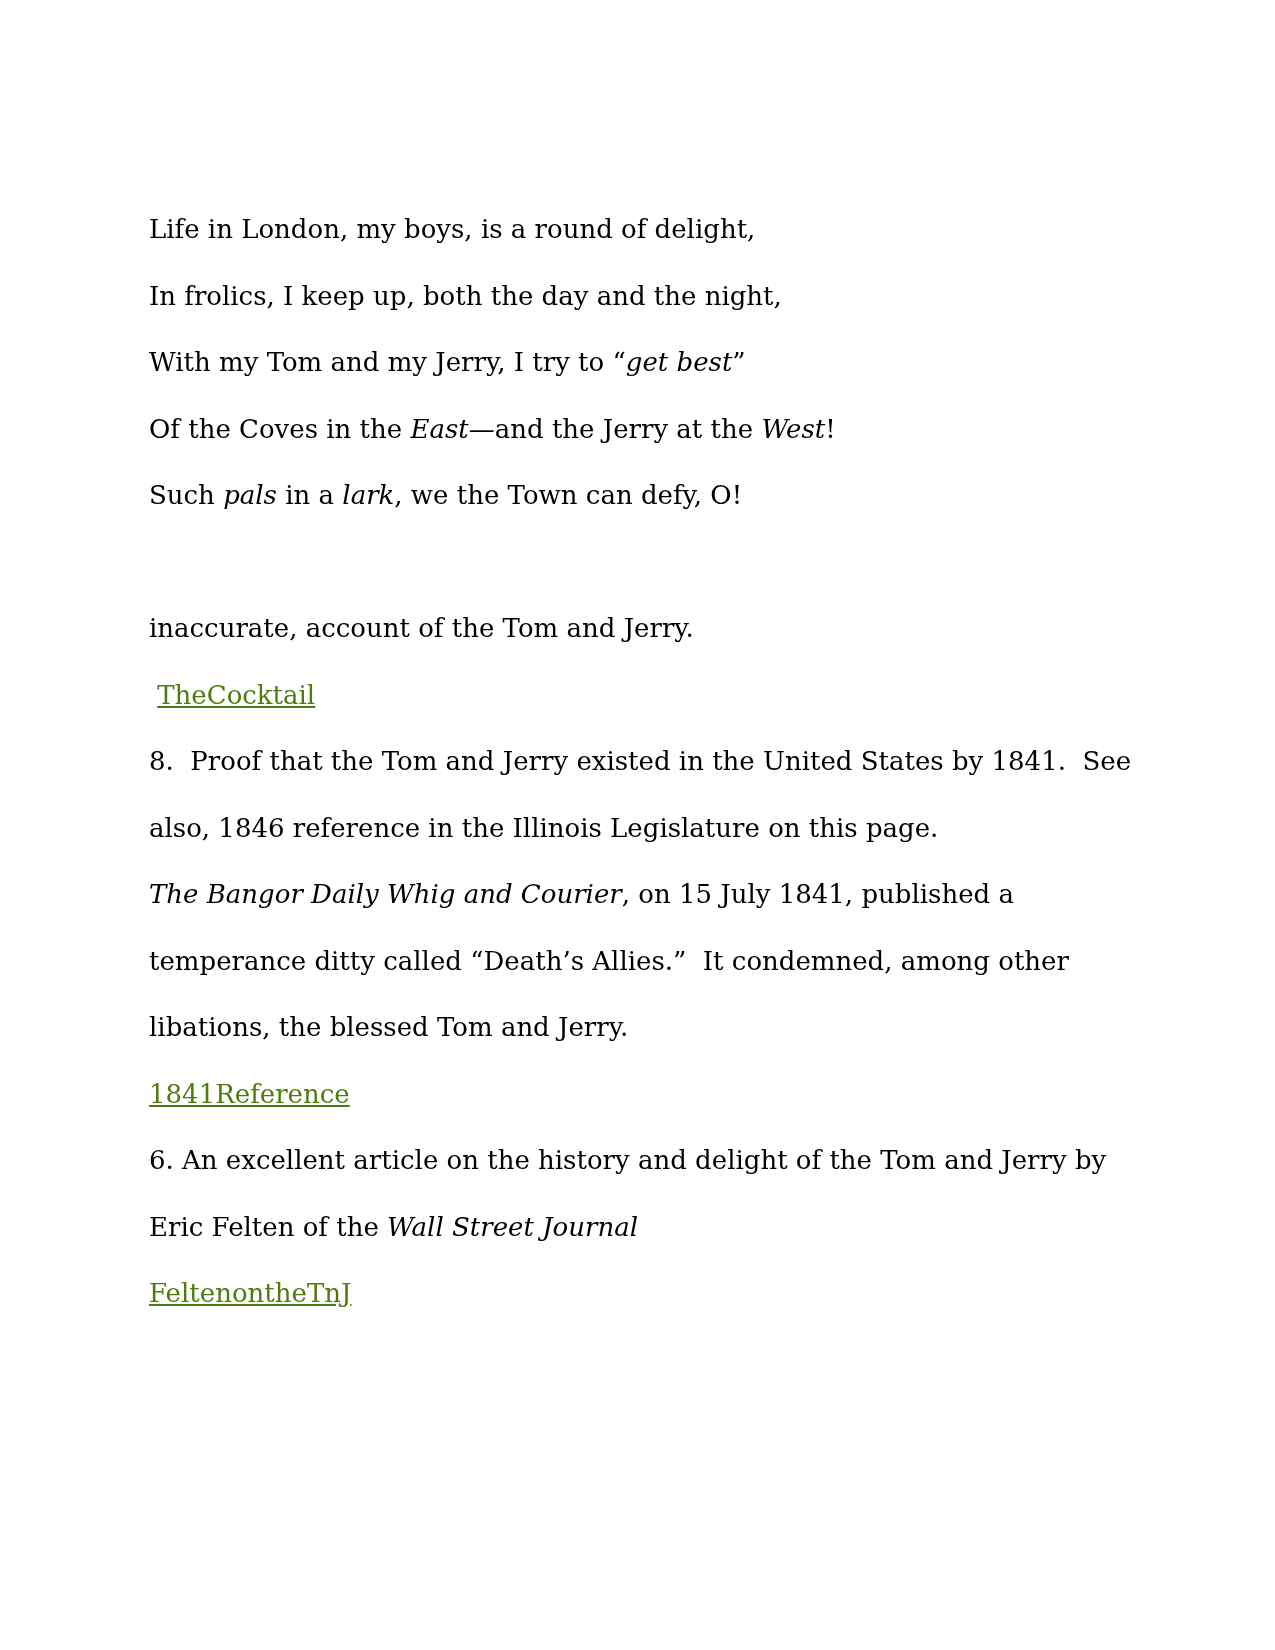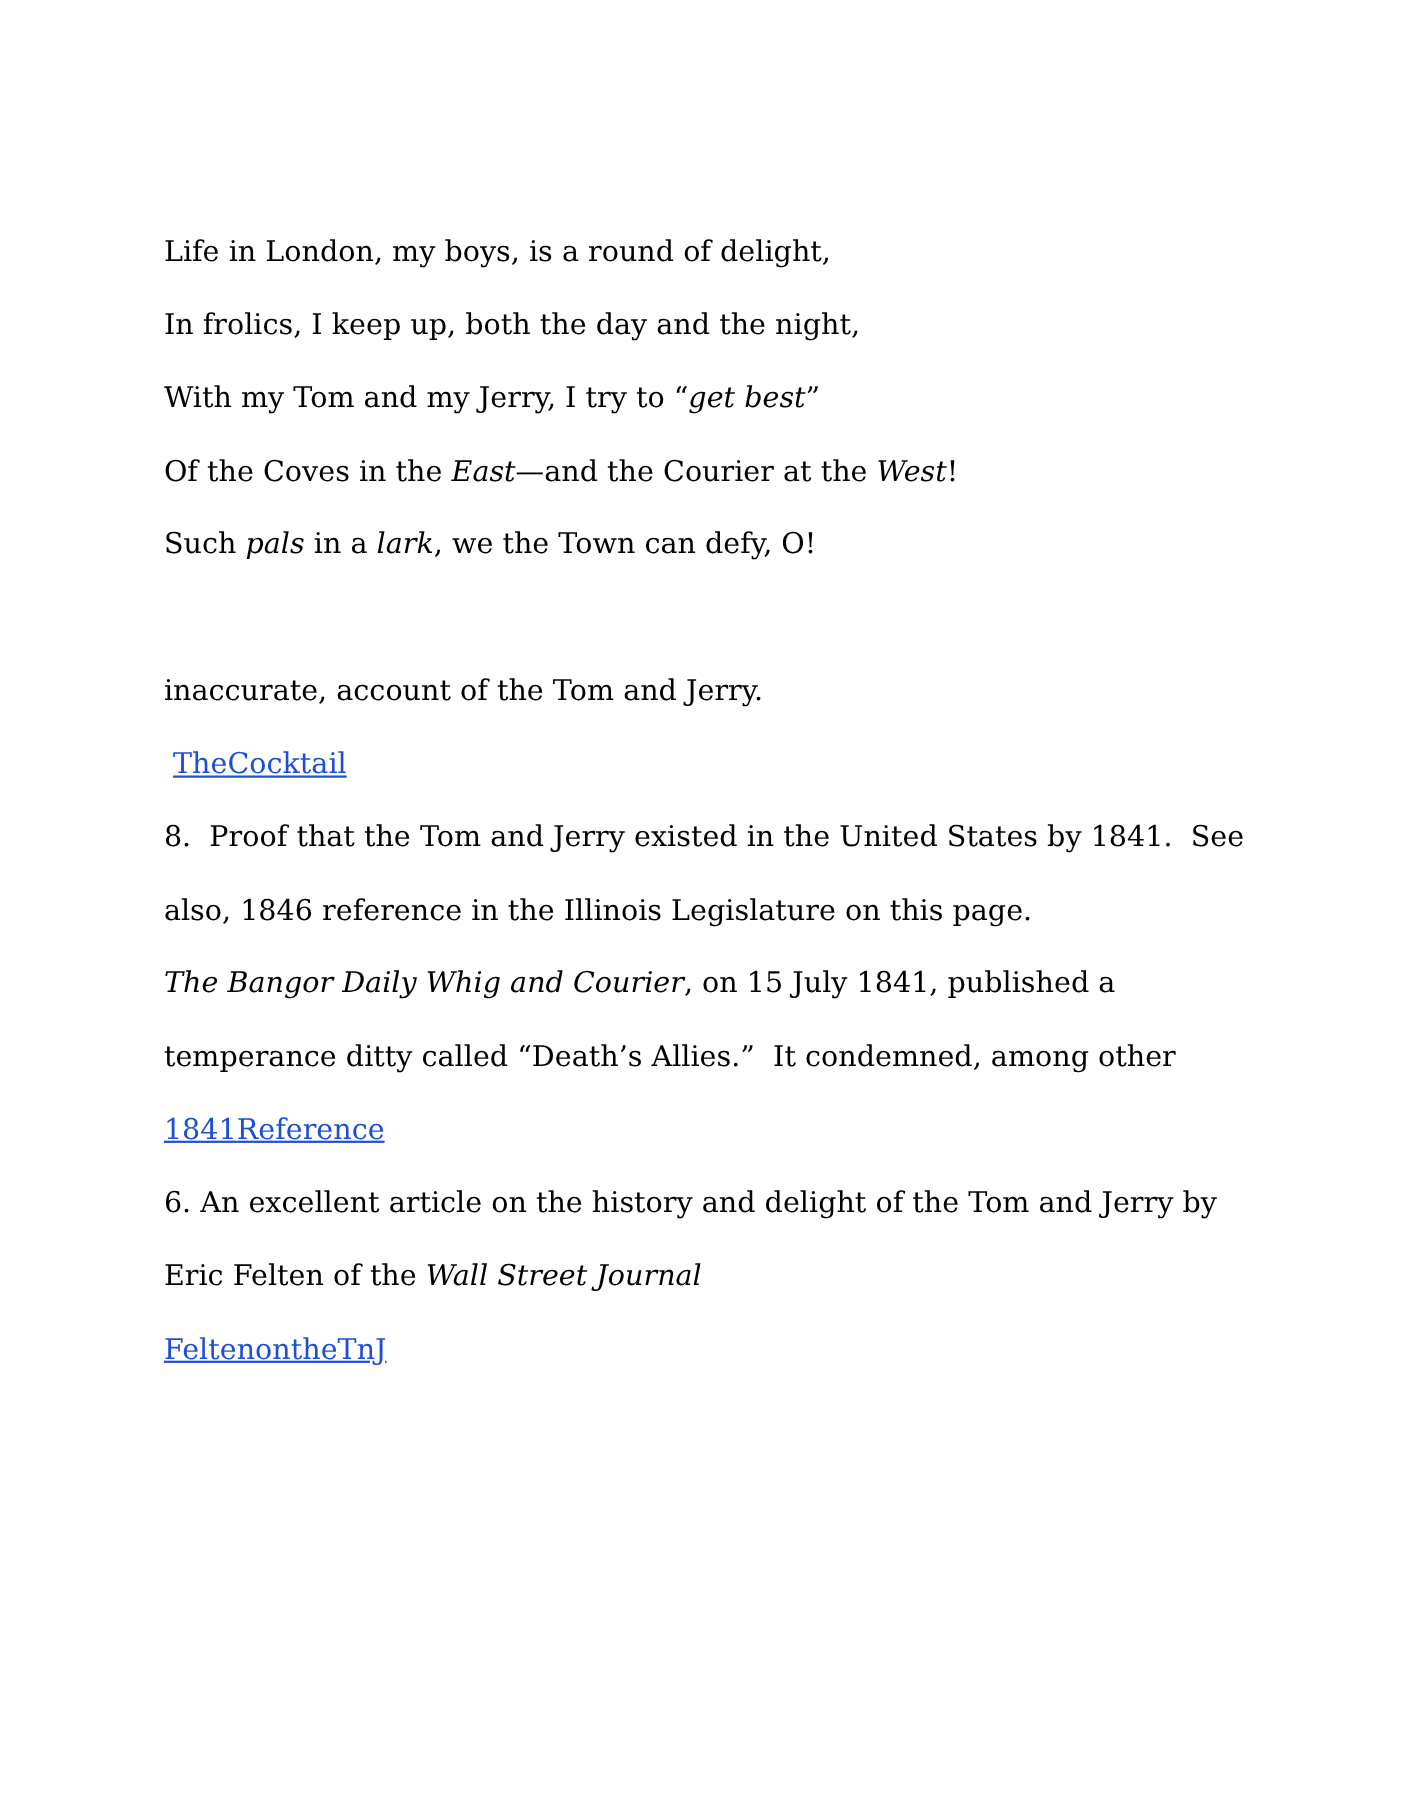--- a/index.html
+++ b/index.html
@@ -23,40 +23,41 @@
   .line {
     white-space: pre;
     height: 66.5px;
   }
   .line.blank {
     
   }
   .line em {
   }
   .line a {
-    color: #1d4ed8;
+    color: #4d7c0f;
     text-decoration: underline;
     cursor: pointer;
   }
 </style>
 </head>
 <body>
 
 <div class="page">
   <div>
       <div class="line"><span>Life in London, my boys, is a round of delight,</span></div>
       <div class="line"><span>In frolics, I keep up, both the day and the night,</span></div>
       <div class="line"><span>With my Tom and my Jerry, I try to “</span><em>get best</em><span>”</span></div>
-      <div class="line"><span>Of the Coves in the </span><em>East</em><span>—and the Courier at the </span><em>West</em><span>!</span></div>
+      <div class="line"><span>Of the Coves in the </span><em>East</em><span>—and the Jerry at the </span><em>West</em><span>!</span></div>
       <div class="line"><span>Such </span><em>pals</em><span> in a </span><em>lark</em><span>, we the Town can defy, O!</span></div>
       <div class="line blank">&nbsp;</div>
       <div class="line"><span>inaccurate, account of the Tom and Jerry.</span></div>
       <div class="line"> <a href="#">TheCocktail</a></div>
       <div class="line"><span>8.  Proof that the Tom and Jerry existed in the United States by 1841.  See</span></div>
       <div class="line"><span>also, 1846 reference in the Illinois Legislature on this page.</span></div>
       <div class="line"><em>The Bangor Daily Whig and Courier</em><span>, on 15 July 1841, published a</span></div>
       <div class="line"><span>temperance ditty called “Death’s Allies.”  It condemned, among other</span></div>
+      <div class="line"><span>libations, the blessed Tom and Jerry.</span></div>
       <div class="line"><a href="#">1841Reference</a></div>
       <div class="line"><span>6. An excellent article on the history and delight of the Tom and Jerry by</span></div>
       <div class="line"><span>Eric Felten of the </span><em>Wall Street Journal</em></div>
       <div class="line"><a href="#">FeltenontheTnJ</a></div>
     </div>
 </div>
 
 </body></html>

